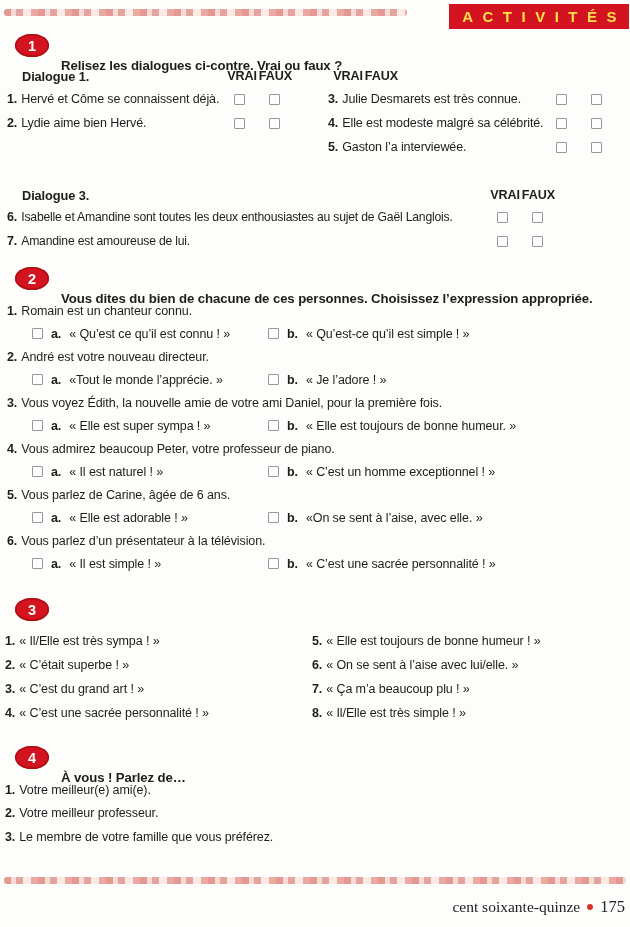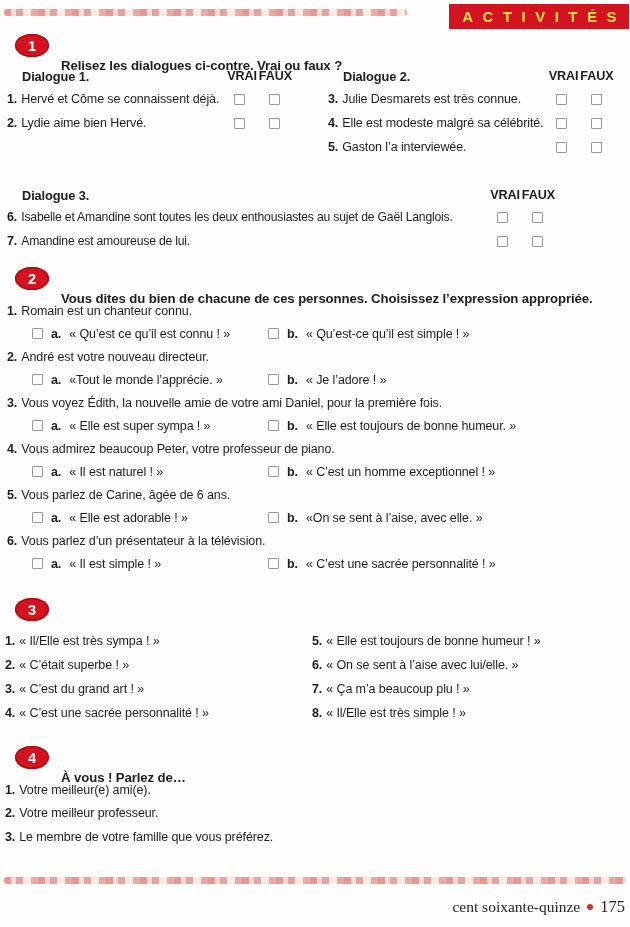--- a/index.html
+++ b/index.html
@@ -117,21 +117,20 @@
               <span class="cb"></span>
             </span>
           <span class="cbcell">
               <span class="cb"></span>
             </span>
         </div>
       </div>
 
       <div class="dlg-col">
         <div class="dhead">
-          <span class="dlabel">Dialogue 2.</span>
           <span class="chead">VRAI</span>
           <span class="chead">FAUX</span>
         </div>
         <div class="drow">
           <span class="dnum">3.</span>
           <span class="dtxt">Julie Desmarets est très connue.</span>
           <span class="cbcell">
               <span class="cb"></span>
             </span>
           <span class="cbcell">

